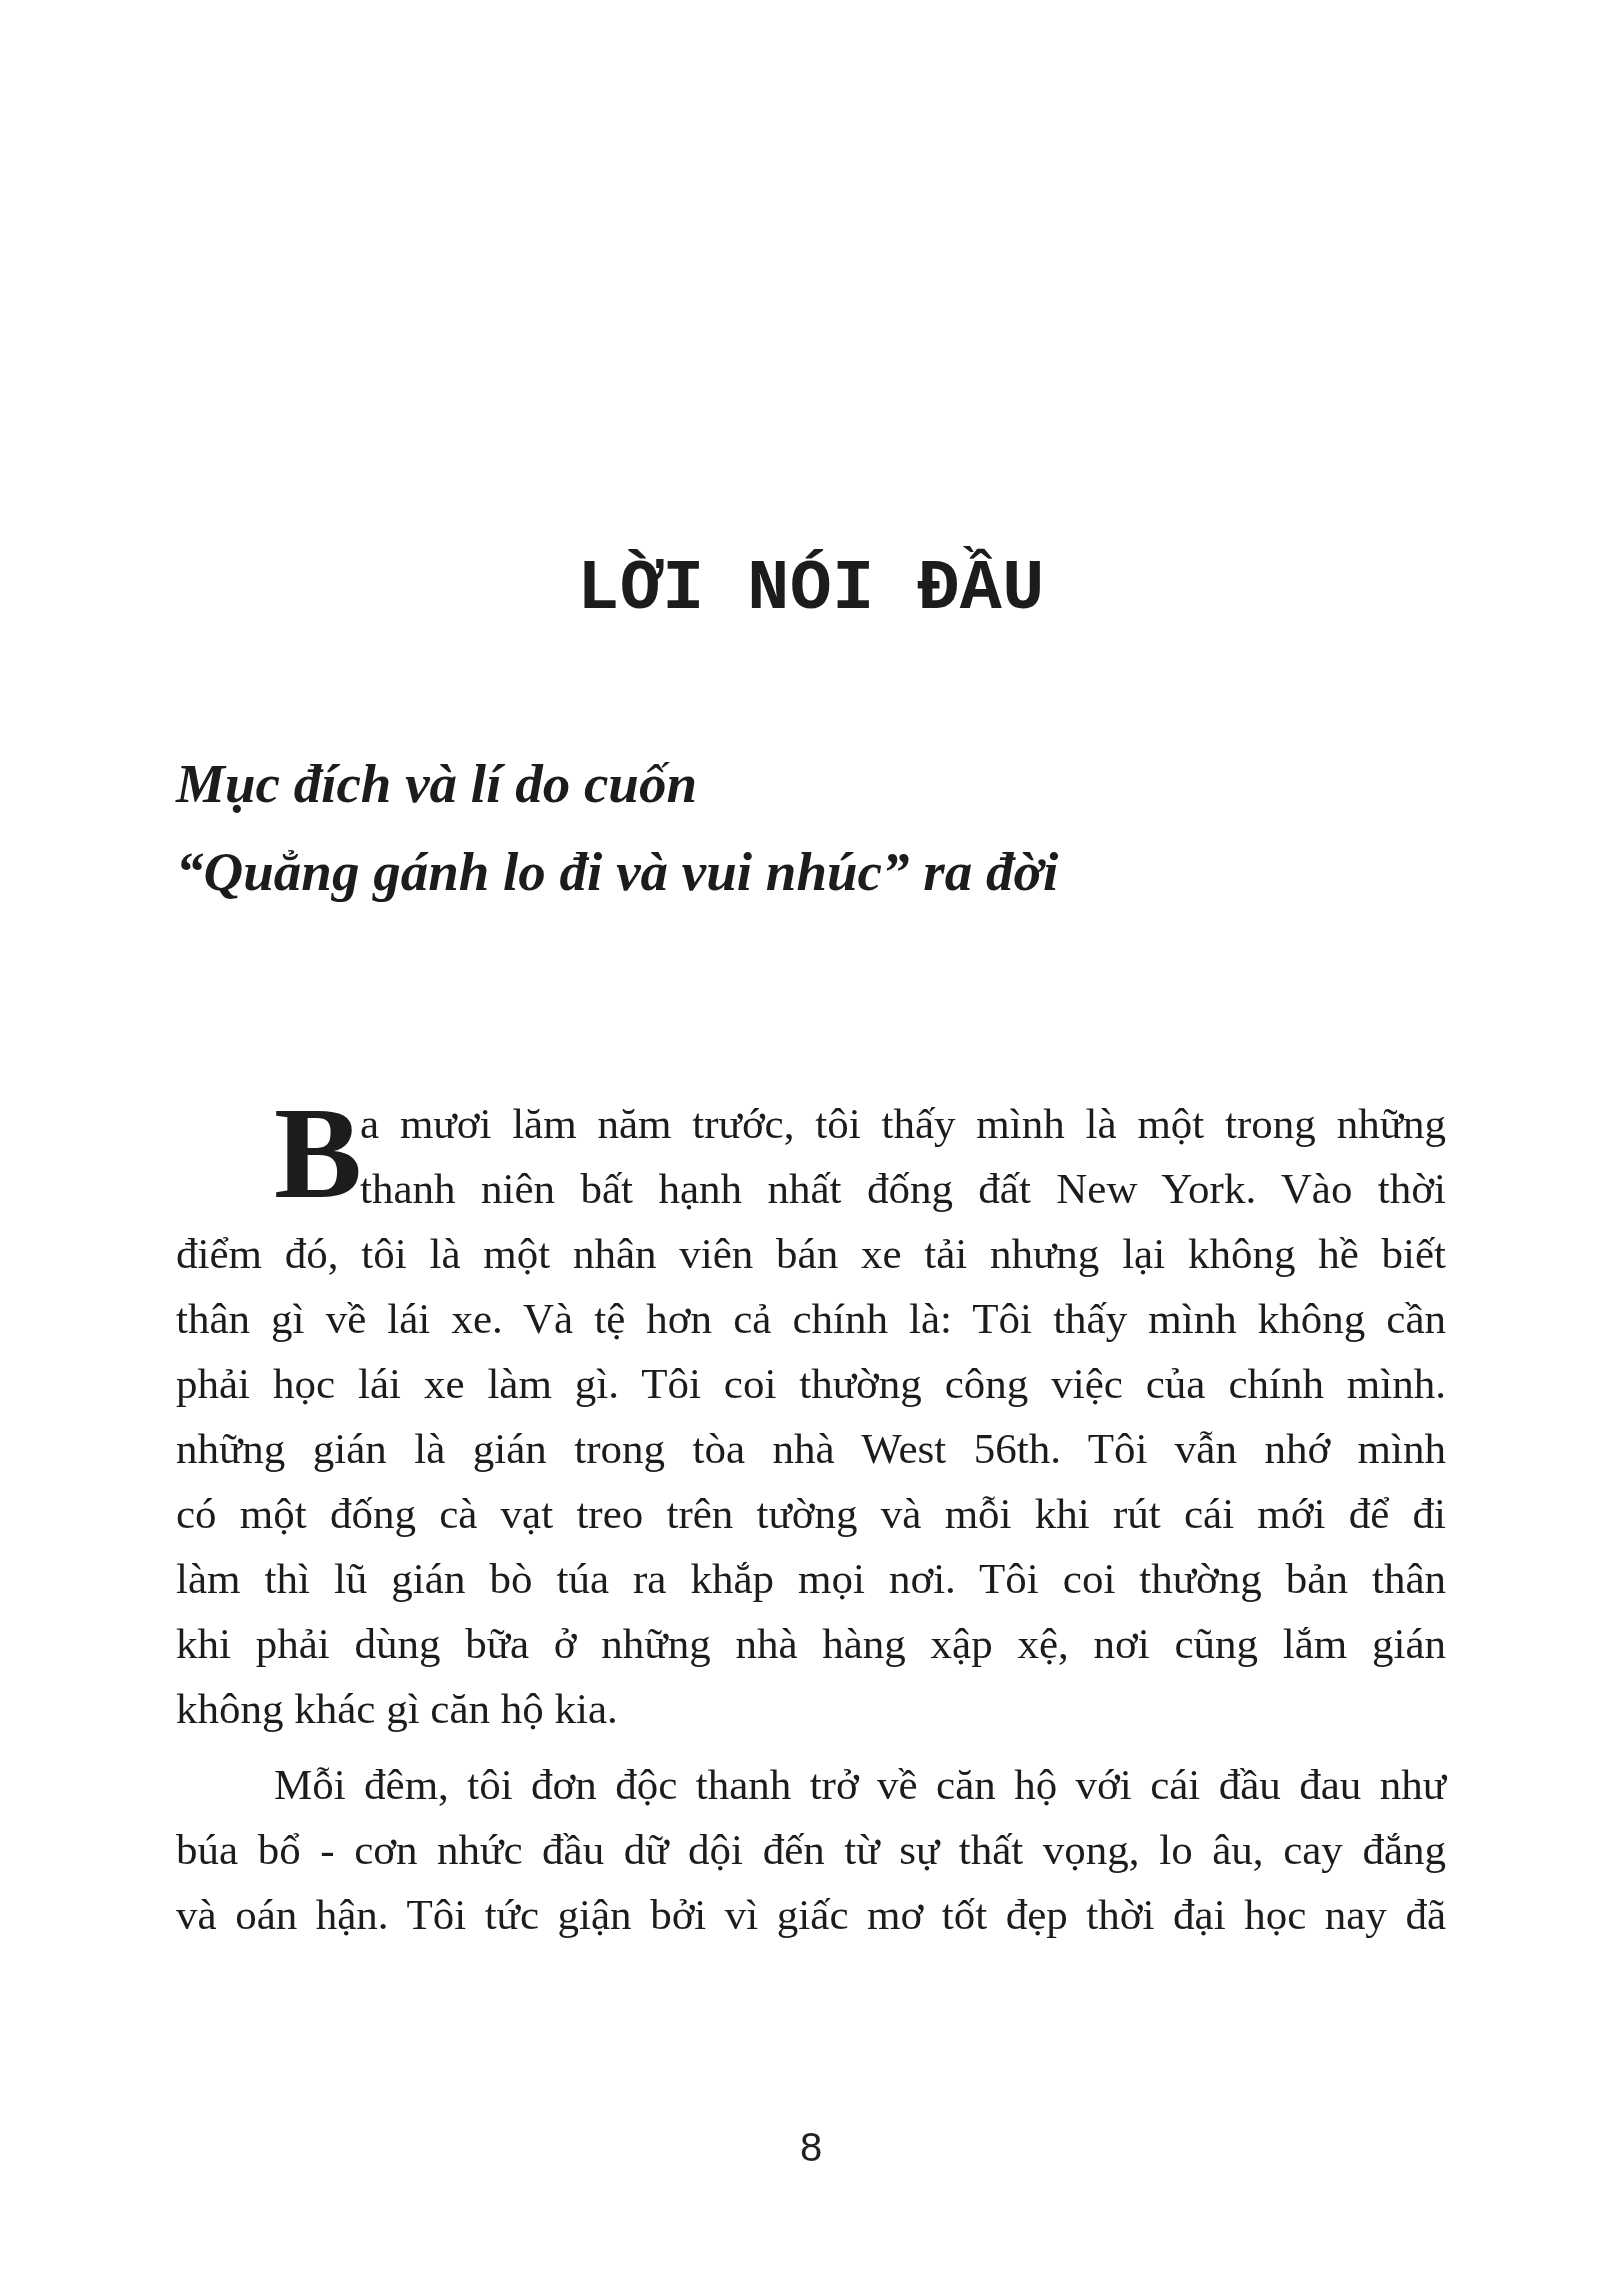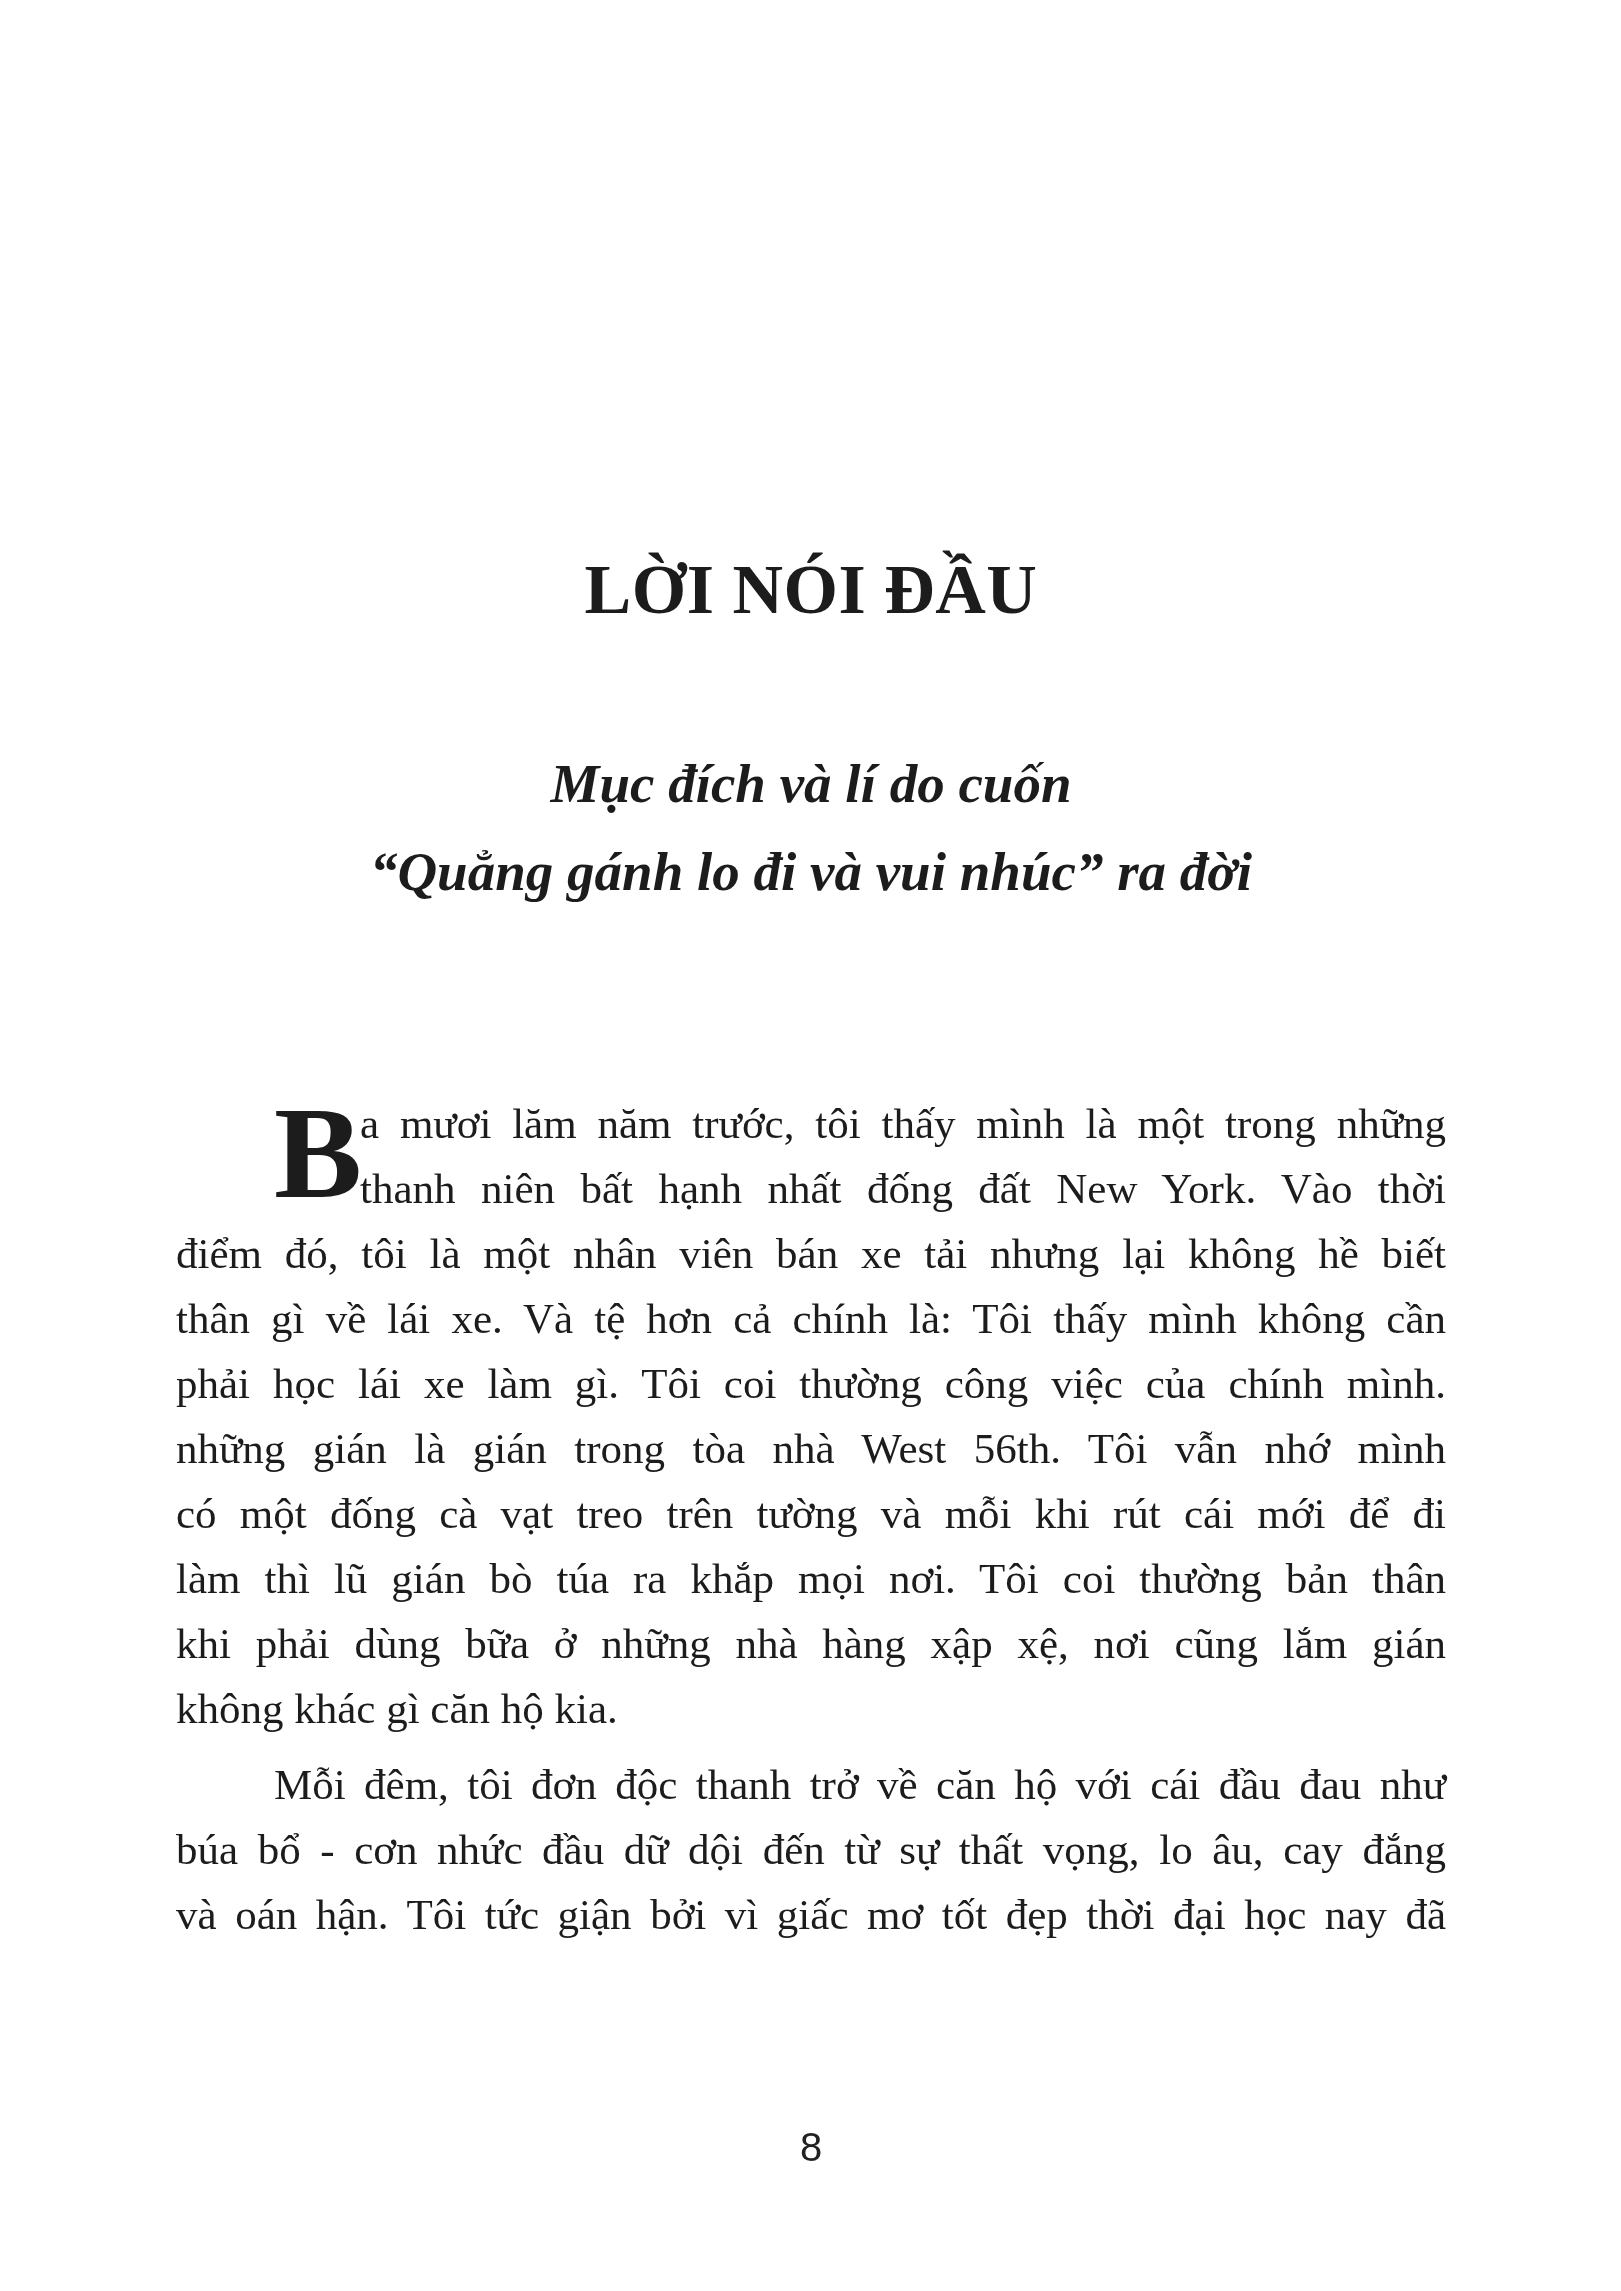--- a/index.html
+++ b/index.html
@@ -13,25 +13,26 @@
     overflow:hidden;
   }
   .chapter-title{
     position:absolute;
     top:555px;left:176px;width:1270px;
     text-align:center;
     font-size:70px;
     font-weight:bold;
     line-height:1;
     letter-spacing:0.5px;
+    font-family:Liberation Mono, monospace;
   }
   .chapter-subtitle{
     position:absolute;
     top:740px;left:176px;width:1270px;
-    text-align:center;
+    text-align:left;
     font-size:55px;
     font-weight:bold;
     font-style:italic;
     line-height:88px;
   }
   .body-text{
     position:absolute;
     top:1091px;left:176px;width:1270px;
     font-size:43px;
     line-height:65px;

